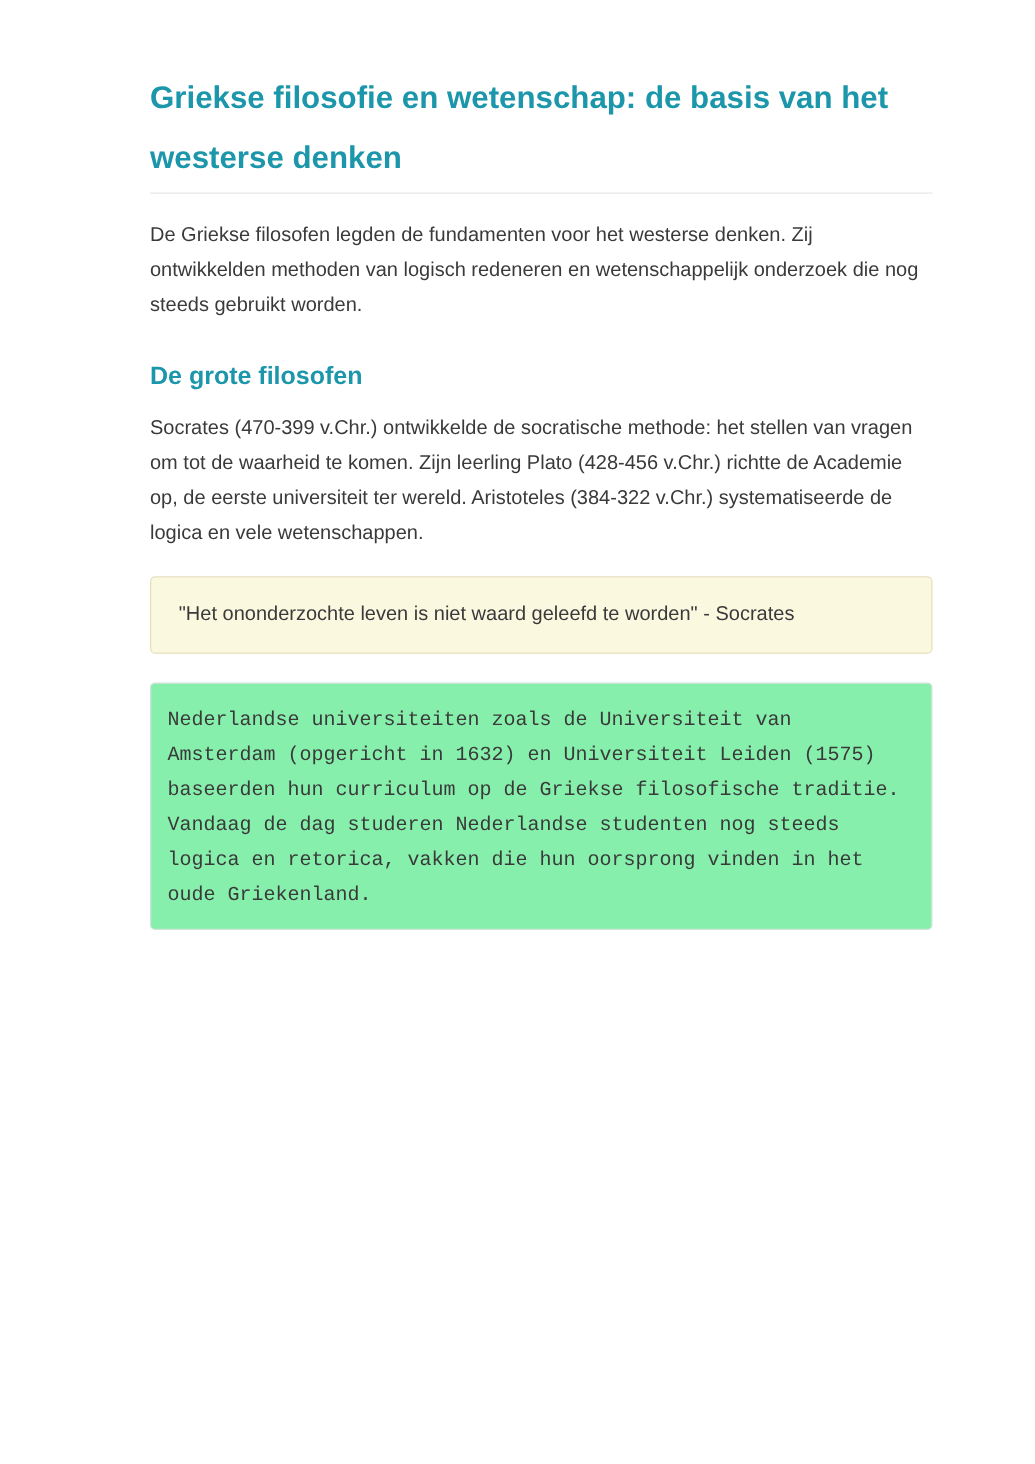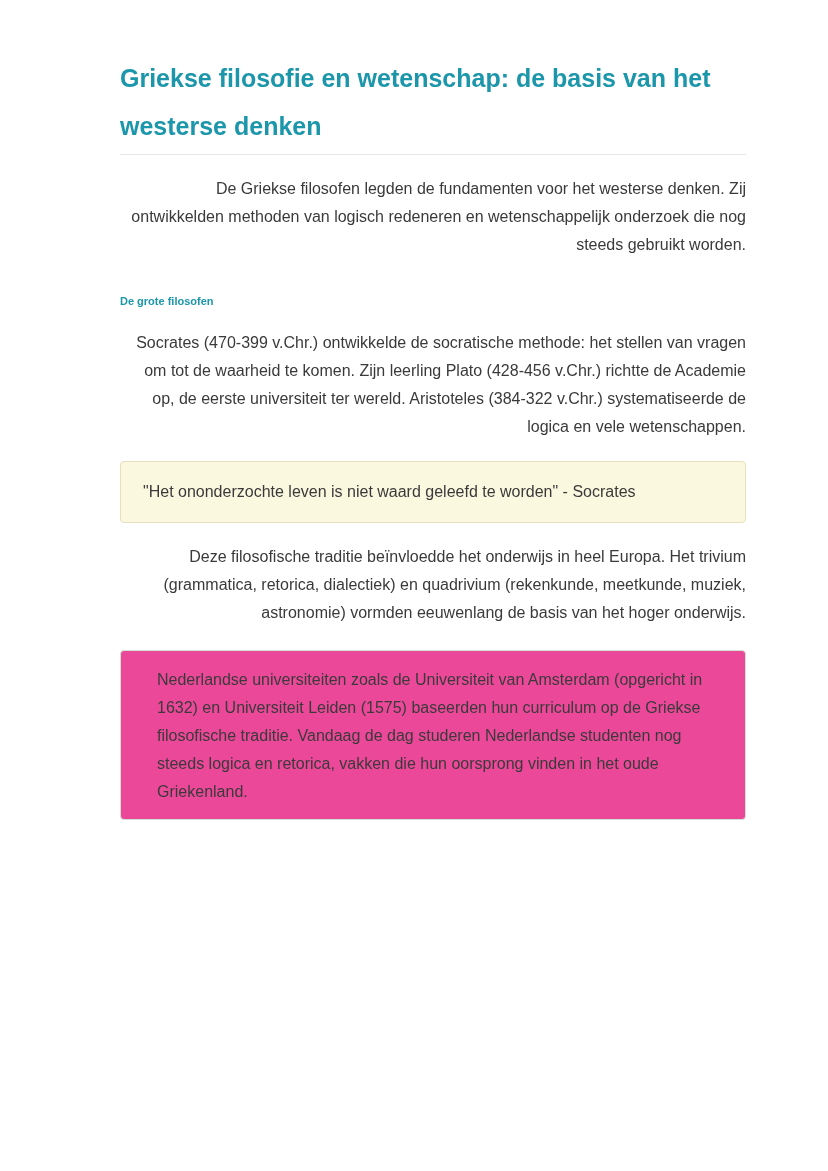--- a/index.html
+++ b/index.html
@@ -30,26 +30,25 @@
   hr.title-divider {
     border: none;
     border-top: 1px solid #e7e7e7;
     margin: 4px 0 0 0;
   }
   p.body-text {
     margin: 0;
     font-size: 16px;
     line-height: 28px;
     color: #3a3a3a;
-    text-align: right;
   }
   p.intro        { margin-top: 20px; }
   h3.section-heading {
     margin: 30px 0 0 0;
-    font-size: 11px;
+    font-size: 20px;
     line-height: 24px;
     font-weight: 700;
     color: #1c96aa;
   }
   p.philosophers { margin-top: 16px; }
   p.tradition    { margin-top: 20px; }
   .box {
     border-radius: 4px;
     border: 1px solid transparent;
   }
@@ -61,23 +60,24 @@
     border-color: #c9d5ec;
   }
   .box.quote {
     margin-top: 20px;
     padding: 16px 22px;
     background: #fbf8e0;
     border-color: #e6e0bf;
   }
   .box.context {
     margin-top: 23px;
-    padding: 15px 22px 13px 36px;
-    background: #ec4899;
+    padding: 15px 22px 13px 13px;
+    background: #86efac;
     border-color: #cfe3d5;
+    font-family: Liberation Mono, monospace;
   }
 </style>
 </head>
 <body>
 
 <div class="page">
 
   <h1 class="doc-title">Griekse filosofie en wetenschap: de basis van het westerse denken</h1>
 
   <hr class="title-divider">
@@ -86,19 +86,18 @@
 
   <h3 class="section-heading">De grote filosofen</h3>
 
   <p class="body-text philosophers">Socrates (470-399 v.Chr.) ontwikkelde de socratische methode: het stellen van vragen om tot de waarheid te komen. Zijn leerling Plato (428-456 v.Chr.) richtte de Academie op, de eerste universiteit ter wereld. Aristoteles (384-322 v.Chr.) systematiseerde de logica en vele wetenschappen.</p>
 
 
   <div class="box quote">
     <p>"Het ononderzochte leven is niet waard geleefd te worden" - Socrates</p>
   </div>
 
-  <p class="body-text tradition">Deze filosofische traditie beïnvloedde het onderwijs in heel Europa. Het trivium (grammatica, retorica, dialectiek) en quadrivium (rekenkunde, meetkunde, muziek, astronomie) vormden eeuwenlang de basis van het hoger onderwijs.</p>
 
   <div class="box context">
     <p>Nederlandse universiteiten zoals de Universiteit van Amsterdam (opgericht in 1632) en Universiteit Leiden (1575) baseerden hun curriculum op de Griekse filosofische traditie. Vandaag de dag studeren Nederlandse studenten nog steeds logica en retorica, vakken die hun oorsprong vinden in het oude Griekenland.</p>
   </div>
 
 </div>
 
 </body></html>

